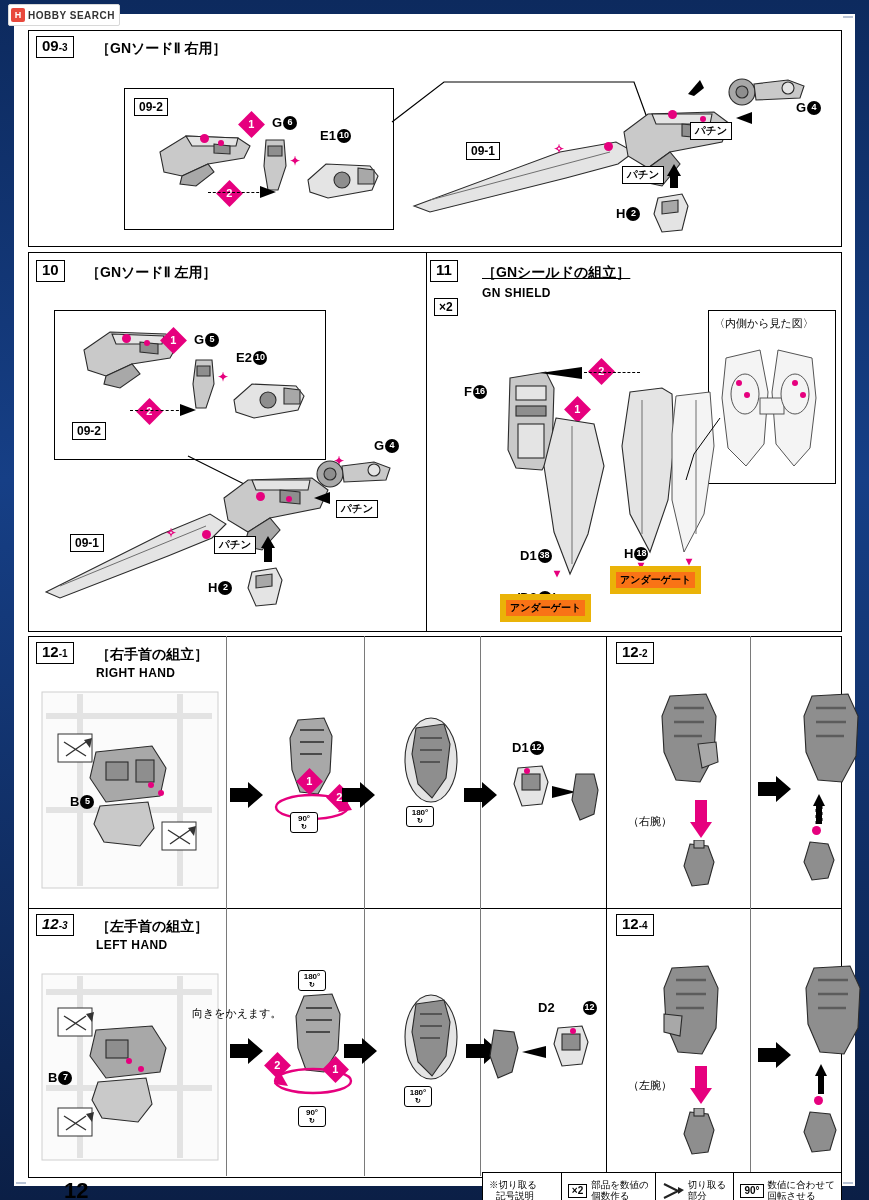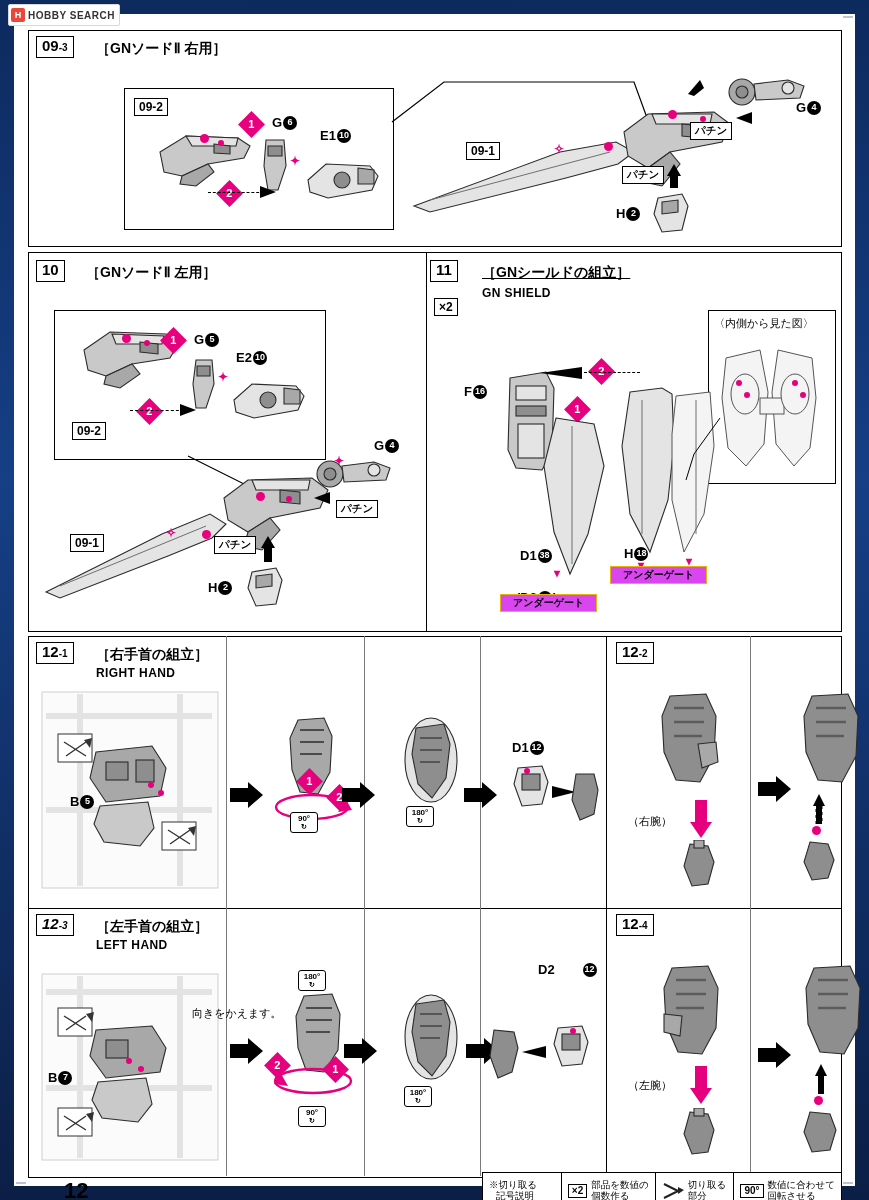--- a/index.html
+++ b/index.html
@@ -131,21 +131,21 @@
   .legcell:last-child{border-right:none;}
   .legmark{
     border:1px solid #000;font-size:10px;font-weight:bold;
     padding:0 3px;white-space:nowrap;
   }
   .ministep{
     font-size:9.5px;line-height:1.15;white-space:nowrap;
   }
   .underline-jp{
     position:absolute;font-size:10px;font-weight:bold;
-    border:1px solid #eab308;background:#d946ef;padding:1px 12px;white-space:nowrap;
+    border:6px solid #eab308;background:#f97316;padding:1px 4px;white-space:nowrap;
   }
 </style>
 </head>
 <body>
 
 <div class="page">
   <div class="paper">
 
     <div class="tick" style="left:2px;top:2px;width:10px;height:2px;"></div>
     <div class="tick" style="left:829px;top:2px;width:10px;height:2px;"></div>
@@ -642,21 +642,21 @@
       <path d="M20,24 h22 M20,36 h22 M20,48 h20" stroke="#555" stroke-width="2" fill="none"></path>
     </svg>
     <div class="roticon" style="left:390px;top:1072px;">
       <span class="deg">180°</span>
       <span class="sw">↻</span>
     </div>
     <svg class="arrowBlack" style="left:452px;top:1024px;width:34px;height:26px;" viewBox="0 0 34 26">
         <polygon points="0,6 18,6 18,0 33,13 18,26 18,20 0,20" fill="#000"></polygon>
       </svg>
 
-    <div class="partlbl" style="left:524px;top:948px;gap:28px;">
+    <div class="partlbl" style="left:524px;top:986px;gap:28px;">
       <span>D2</span>
         <span class="circnum">12</span>
     </div>
     <svg class="part" style="left:534px;top:1008px;width:46px;height:48px;" viewBox="0 0 46 48">
       <polygon class="pgl" points="10,6 34,4 40,20 34,42 14,44 6,22"></polygon>
       <rect class="pg3" x="14" y="12" width="18" height="16"></rect>
     </svg>
     <div class="mdot sm" style="left:556px;top:1014px;"></div>
     <svg class="arrowBlack" style="left:506px;top:1030px;width:26px;height:16px;" viewBox="0 0 26 16">
         <polygon points="26,2 2,8 26,14" fill="#000"></polygon>

